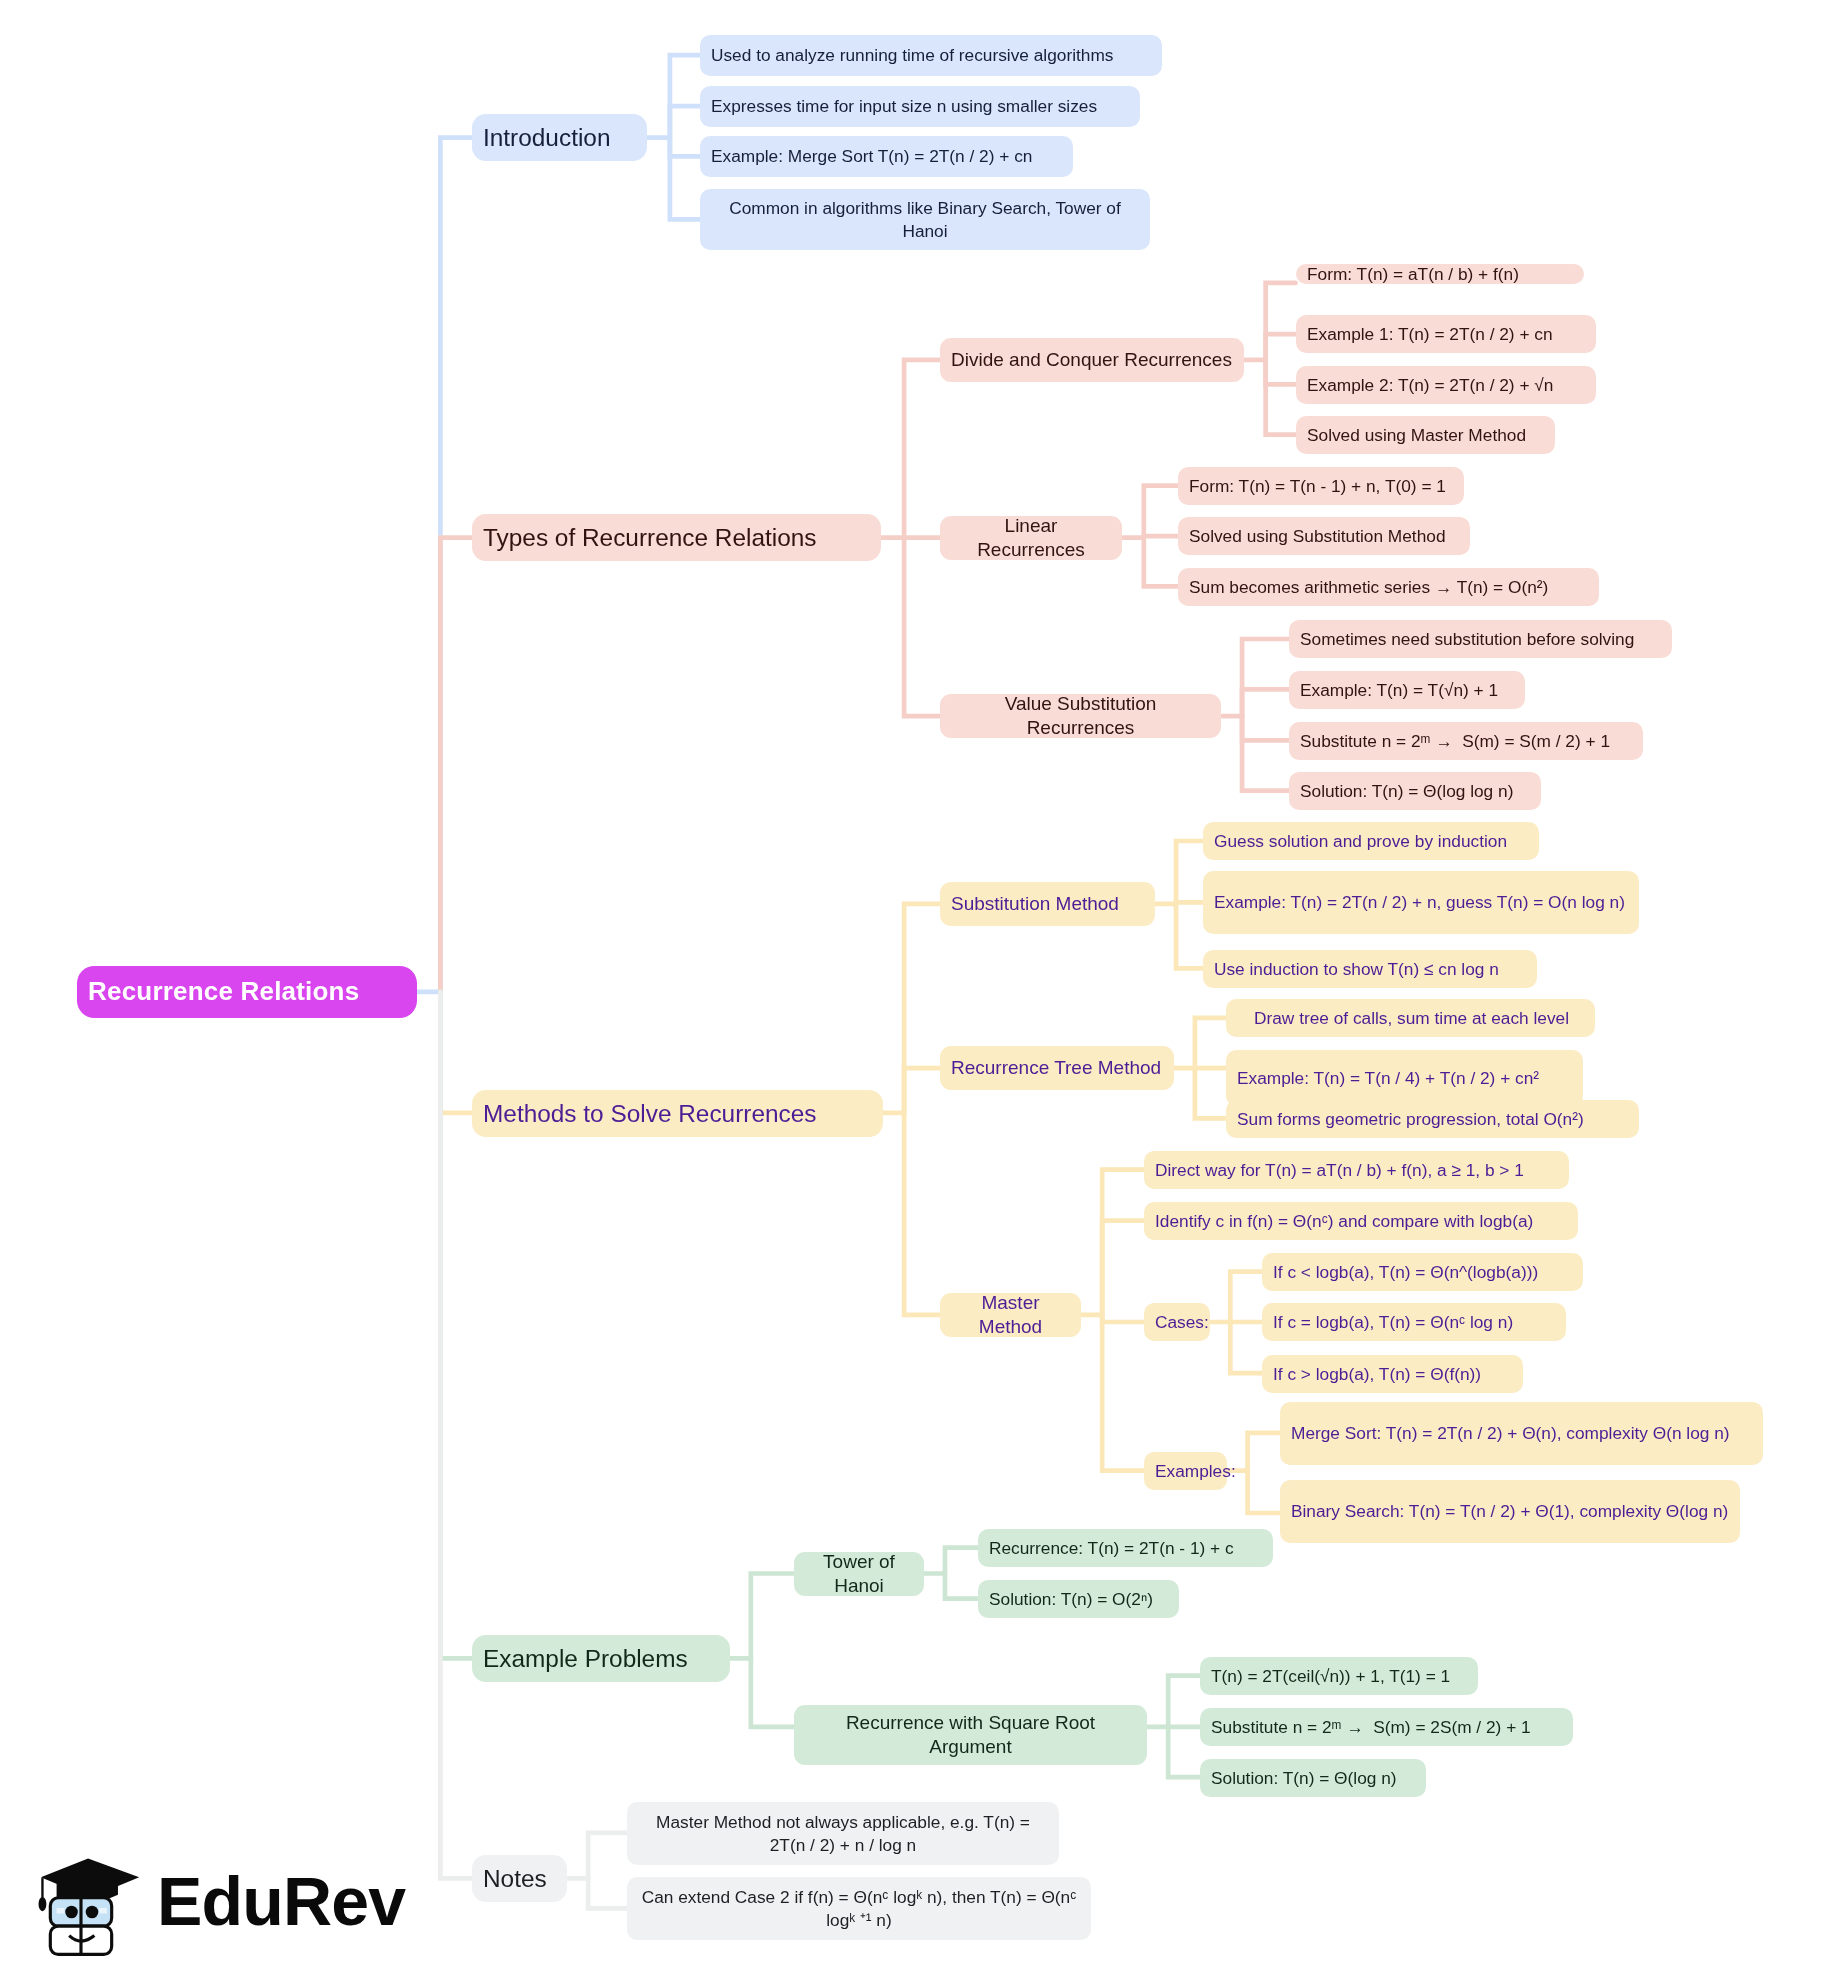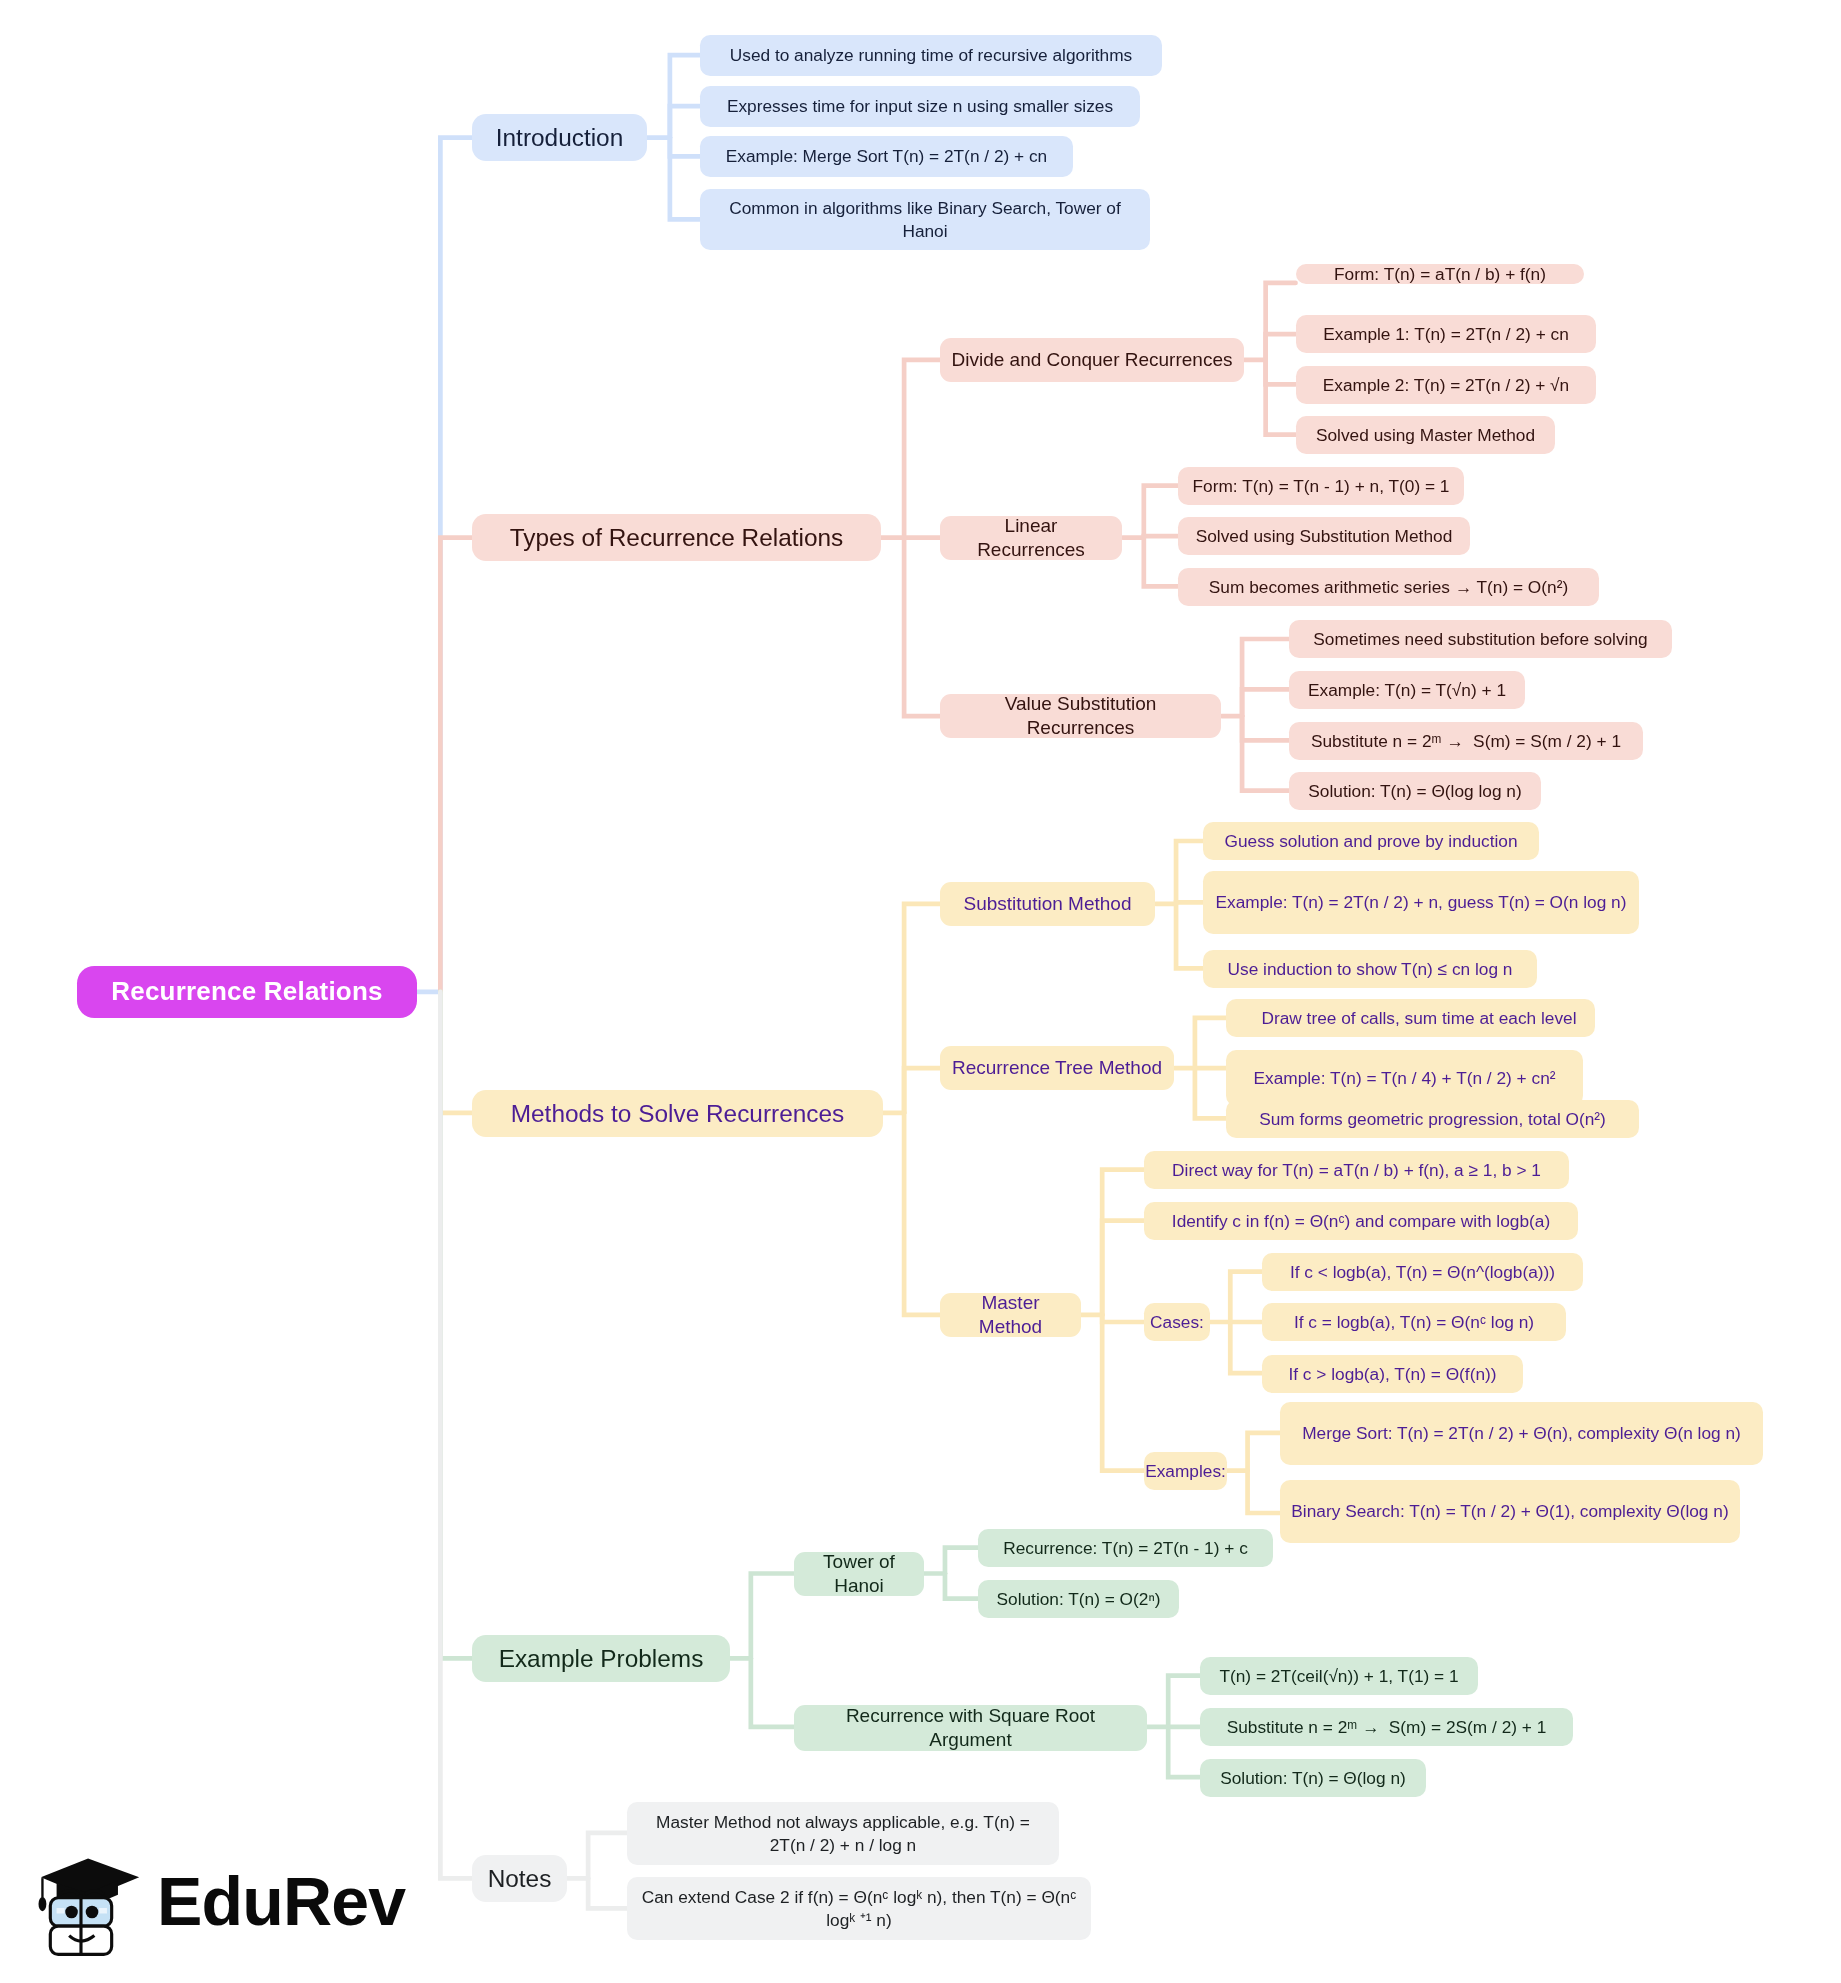--- a/index.html
+++ b/index.html
@@ -23,21 +23,20 @@
     left: 0; top: 0;
     width: 1842px;
     height: 1983px;
     pointer-events: none;
   }
   .node {
     position: absolute;
     box-sizing: border-box;
     display: flex;
     align-items: center;
-    justify-content: center;
     text-align: center;
     border-radius: 11px;
     line-height: 1.28;
     padding: 4.7px 11px;
     white-space: pre-wrap;
   }
   
   .n-root {
     background: #d946ef;
     color: #ffffff;
@@ -315,21 +314,21 @@
   <div class="node n-b2 b-green" style="left:794px; top:1552px; width:130px; height:44px;">
     <span>Tower of Hanoi</span>
   </div>
   <div class="node n-b3 b-green" style="left:978px; top:1529px; width:295px; height:38px;">
     <span>Recurrence: T(n) = 2T(n - 1) + c</span>
   </div>
   <div class="node n-b3 b-green" style="left:978px; top:1580px; width:201px; height:38px;">
     <span>Solution: T(n) = O(2ⁿ)</span>
   </div>
 
-  <div class="node n-b2 b-green" style="left:794px; top:1705px; width:353px; height:46px;">
+  <div class="node n-b2 b-green" style="left:794px; top:1705px; width:353px; height:60px;">
     <span>Recurrence with Square Root Argument</span>
   </div>
   <div class="node n-b3 b-green" style="left:1200px; top:1657px; width:278px; height:38px;">
     <span>T(n) = 2T(ceil(√n)) + 1, T(1) = 1</span>
   </div>
   <div class="node n-b3 b-green" style="left:1200px; top:1708px; width:373px; height:38px;">
     <span>Substitute n = 2ᵐ →  S(m) = 2S(m / 2) + 1</span>
   </div>
   <div class="node n-b3 b-green" style="left:1200px; top:1759px; width:226px; height:38px;">
     <span>Solution: T(n) = Θ(log n)</span>

